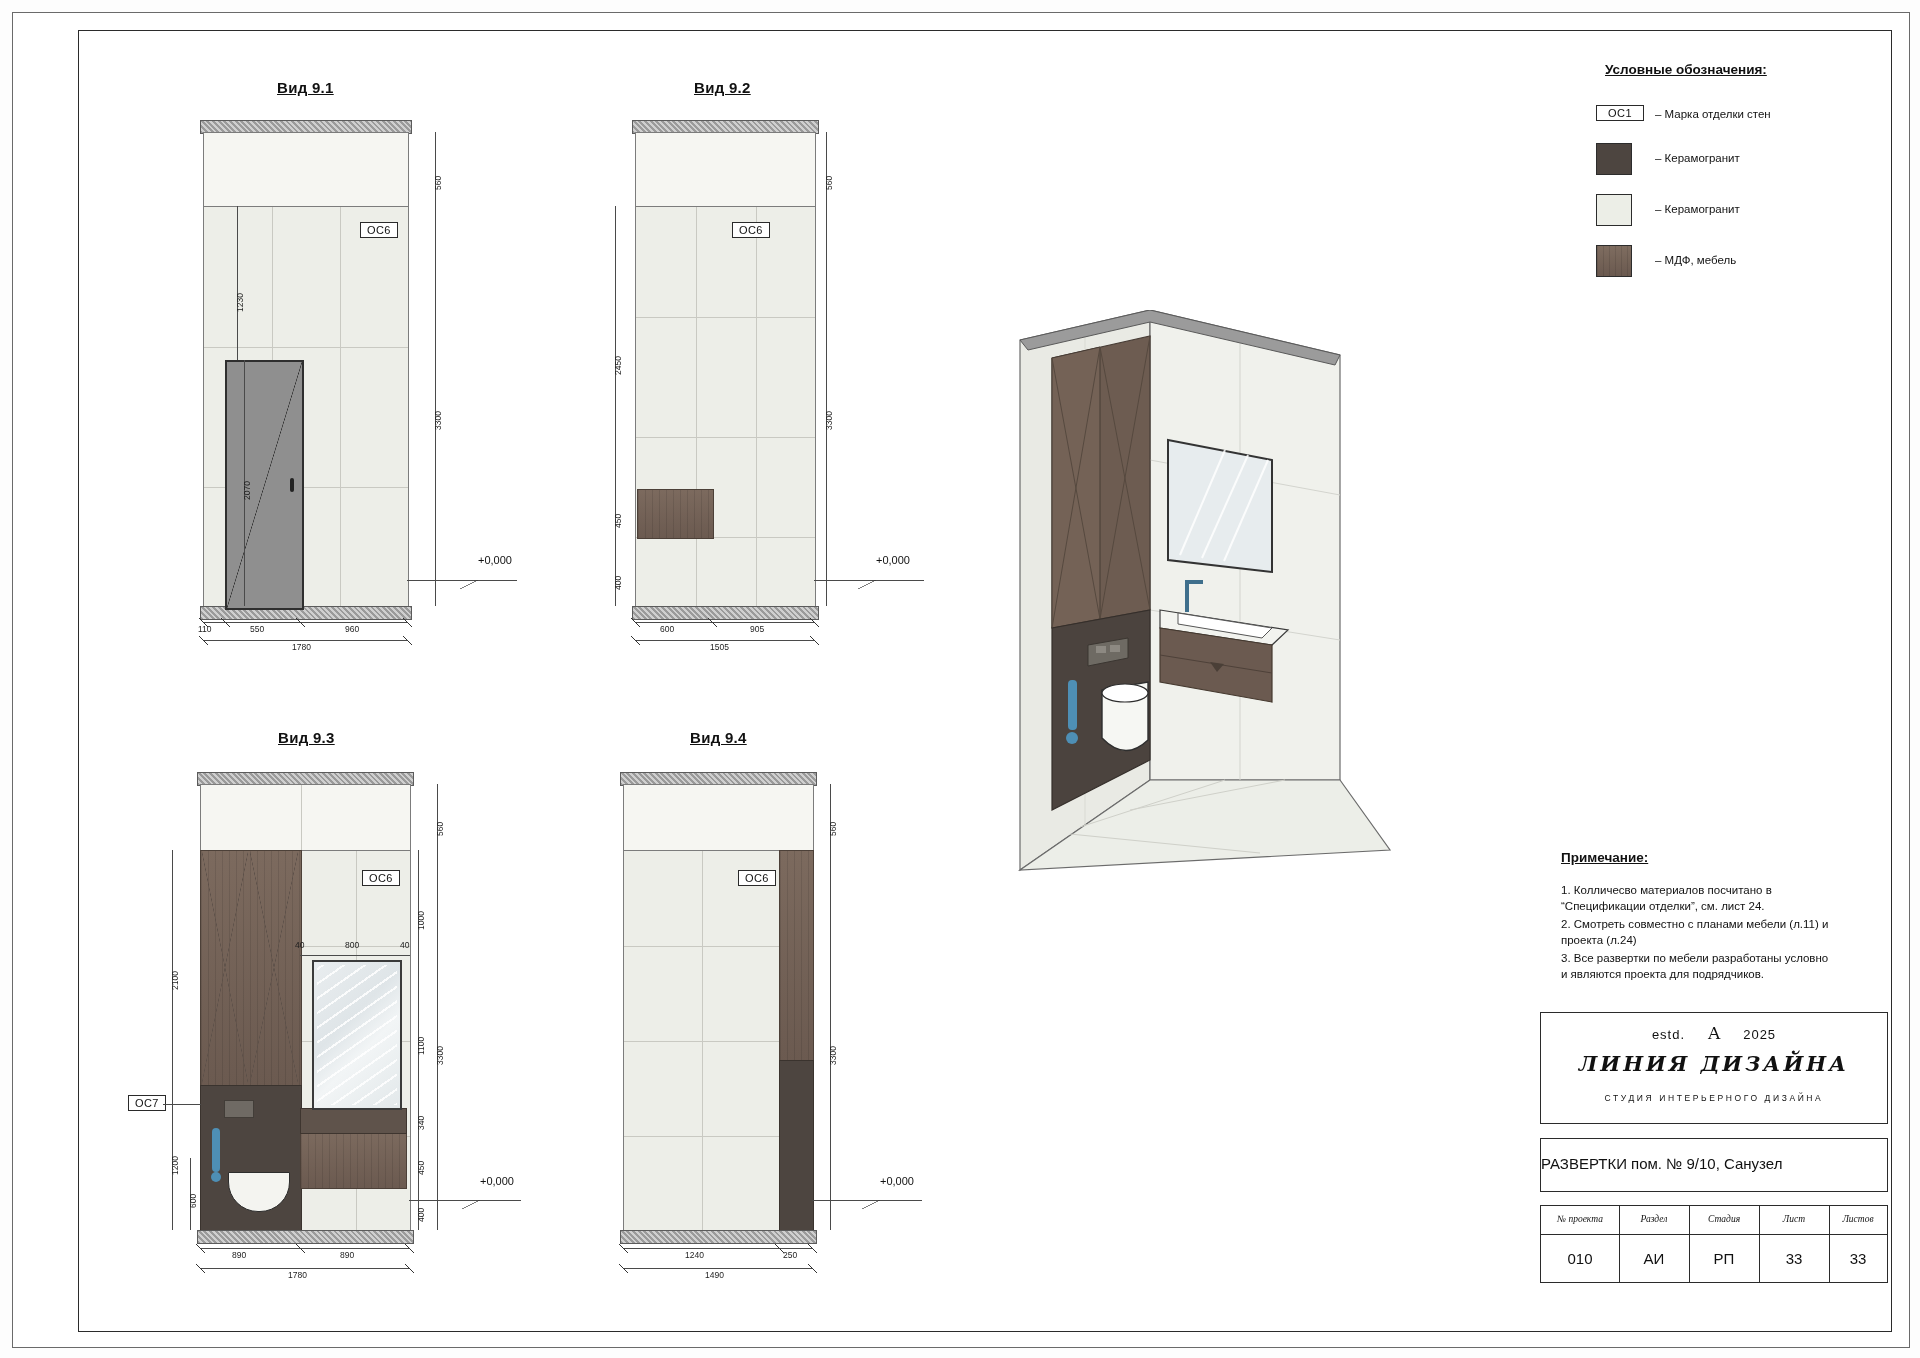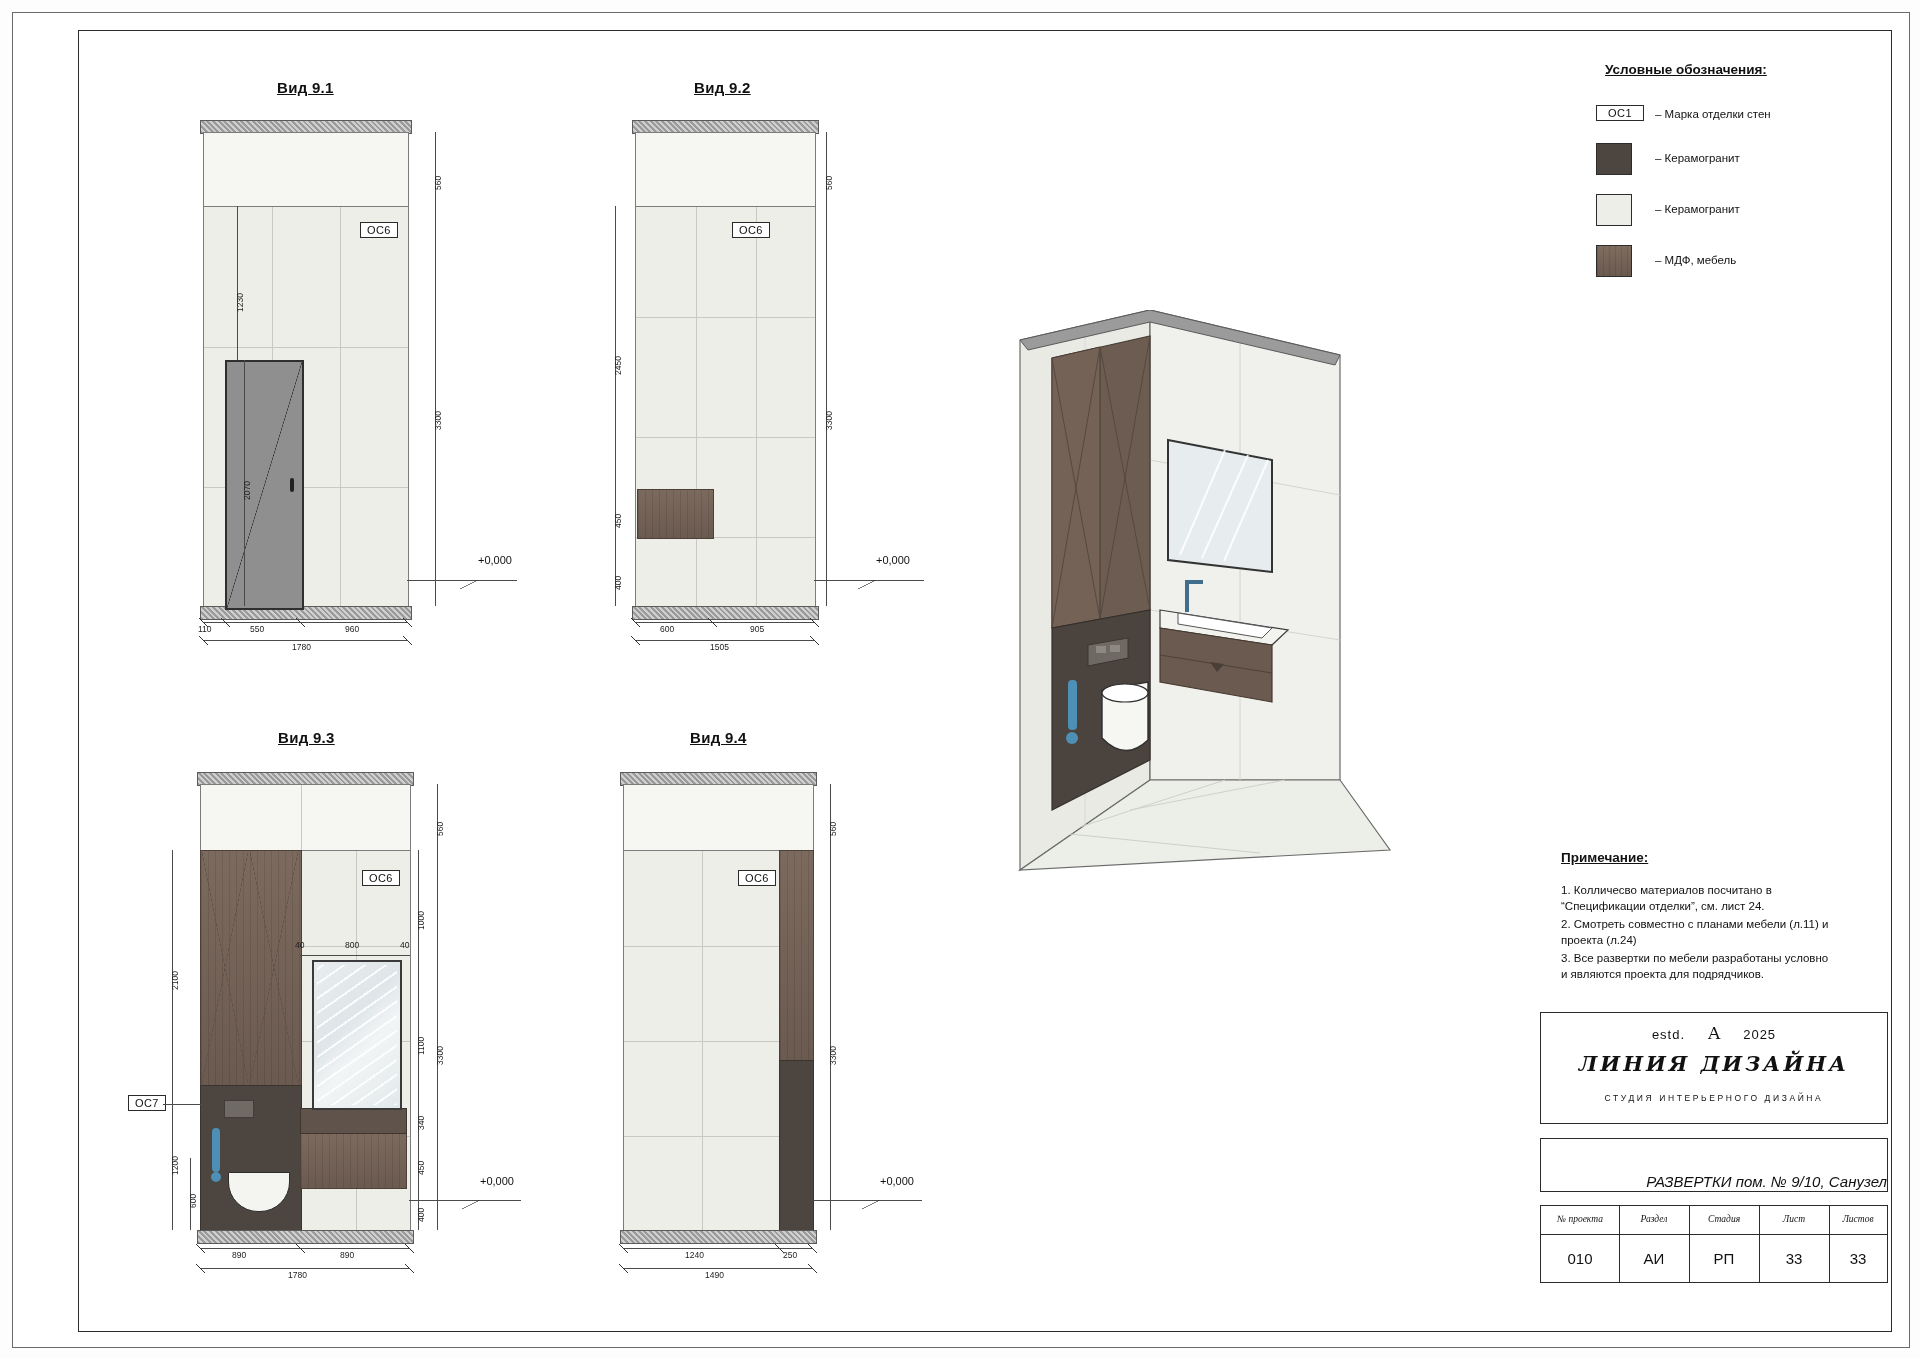--- a/index.html
+++ b/index.html
@@ -374,21 +374,21 @@
       <span style="display:inline-block;width:14px;"></span>
       <span style="font-family:'DejaVu Serif',serif;font-size:17px;">A</span>
       <span style="display:inline-block;width:14px;"></span>
       <span class="logo-est">2025</span>
     </div>
     <div class="logo-name" style="position:absolute;left:0;right:0;top:38px;text-align:center;">ЛИНИЯ ДИЗАЙНА</div>
     <div class="logo-sub" style="position:absolute;left:0;right:0;top:80px;text-align:center;">СТУДИЯ  ИНТЕРЬЕРНОГО  ДИЗАЙНА</div>
   </div>
 
   <div class="box" style="left:1540px;top:1138px;width:346px;height:52px;">
-    <div class="stamp-title" style="position:absolute;left:0;right:0;top:34px;text-align:right;font-style:italic;">РАЗВЕРТКИ пом. № 9/10, Санузел</div>
+    <div class="stamp-title" style="position:absolute;left:0;right:0;top:16px;text-align:left;">РАЗВЕРТКИ пом. № 9/10, Санузел</div>
   </div>
 
   <div class="box" style="left:1540px;top:1205px;width:346px;height:76px;">
     <div class="hline" style="left:0;top:28px;width:346px;"></div>
     <div class="vline" style="left:78px;top:0;height:76px;"></div>
     <div class="vline" style="left:148px;top:0;height:76px;"></div>
     <div class="vline" style="left:218px;top:0;height:76px;"></div>
     <div class="vline" style="left:288px;top:0;height:76px;"></div>
 
     <div class="tbl-h" style="position:absolute;left:0;top:8px;width:78px;">№ проекта</div>

